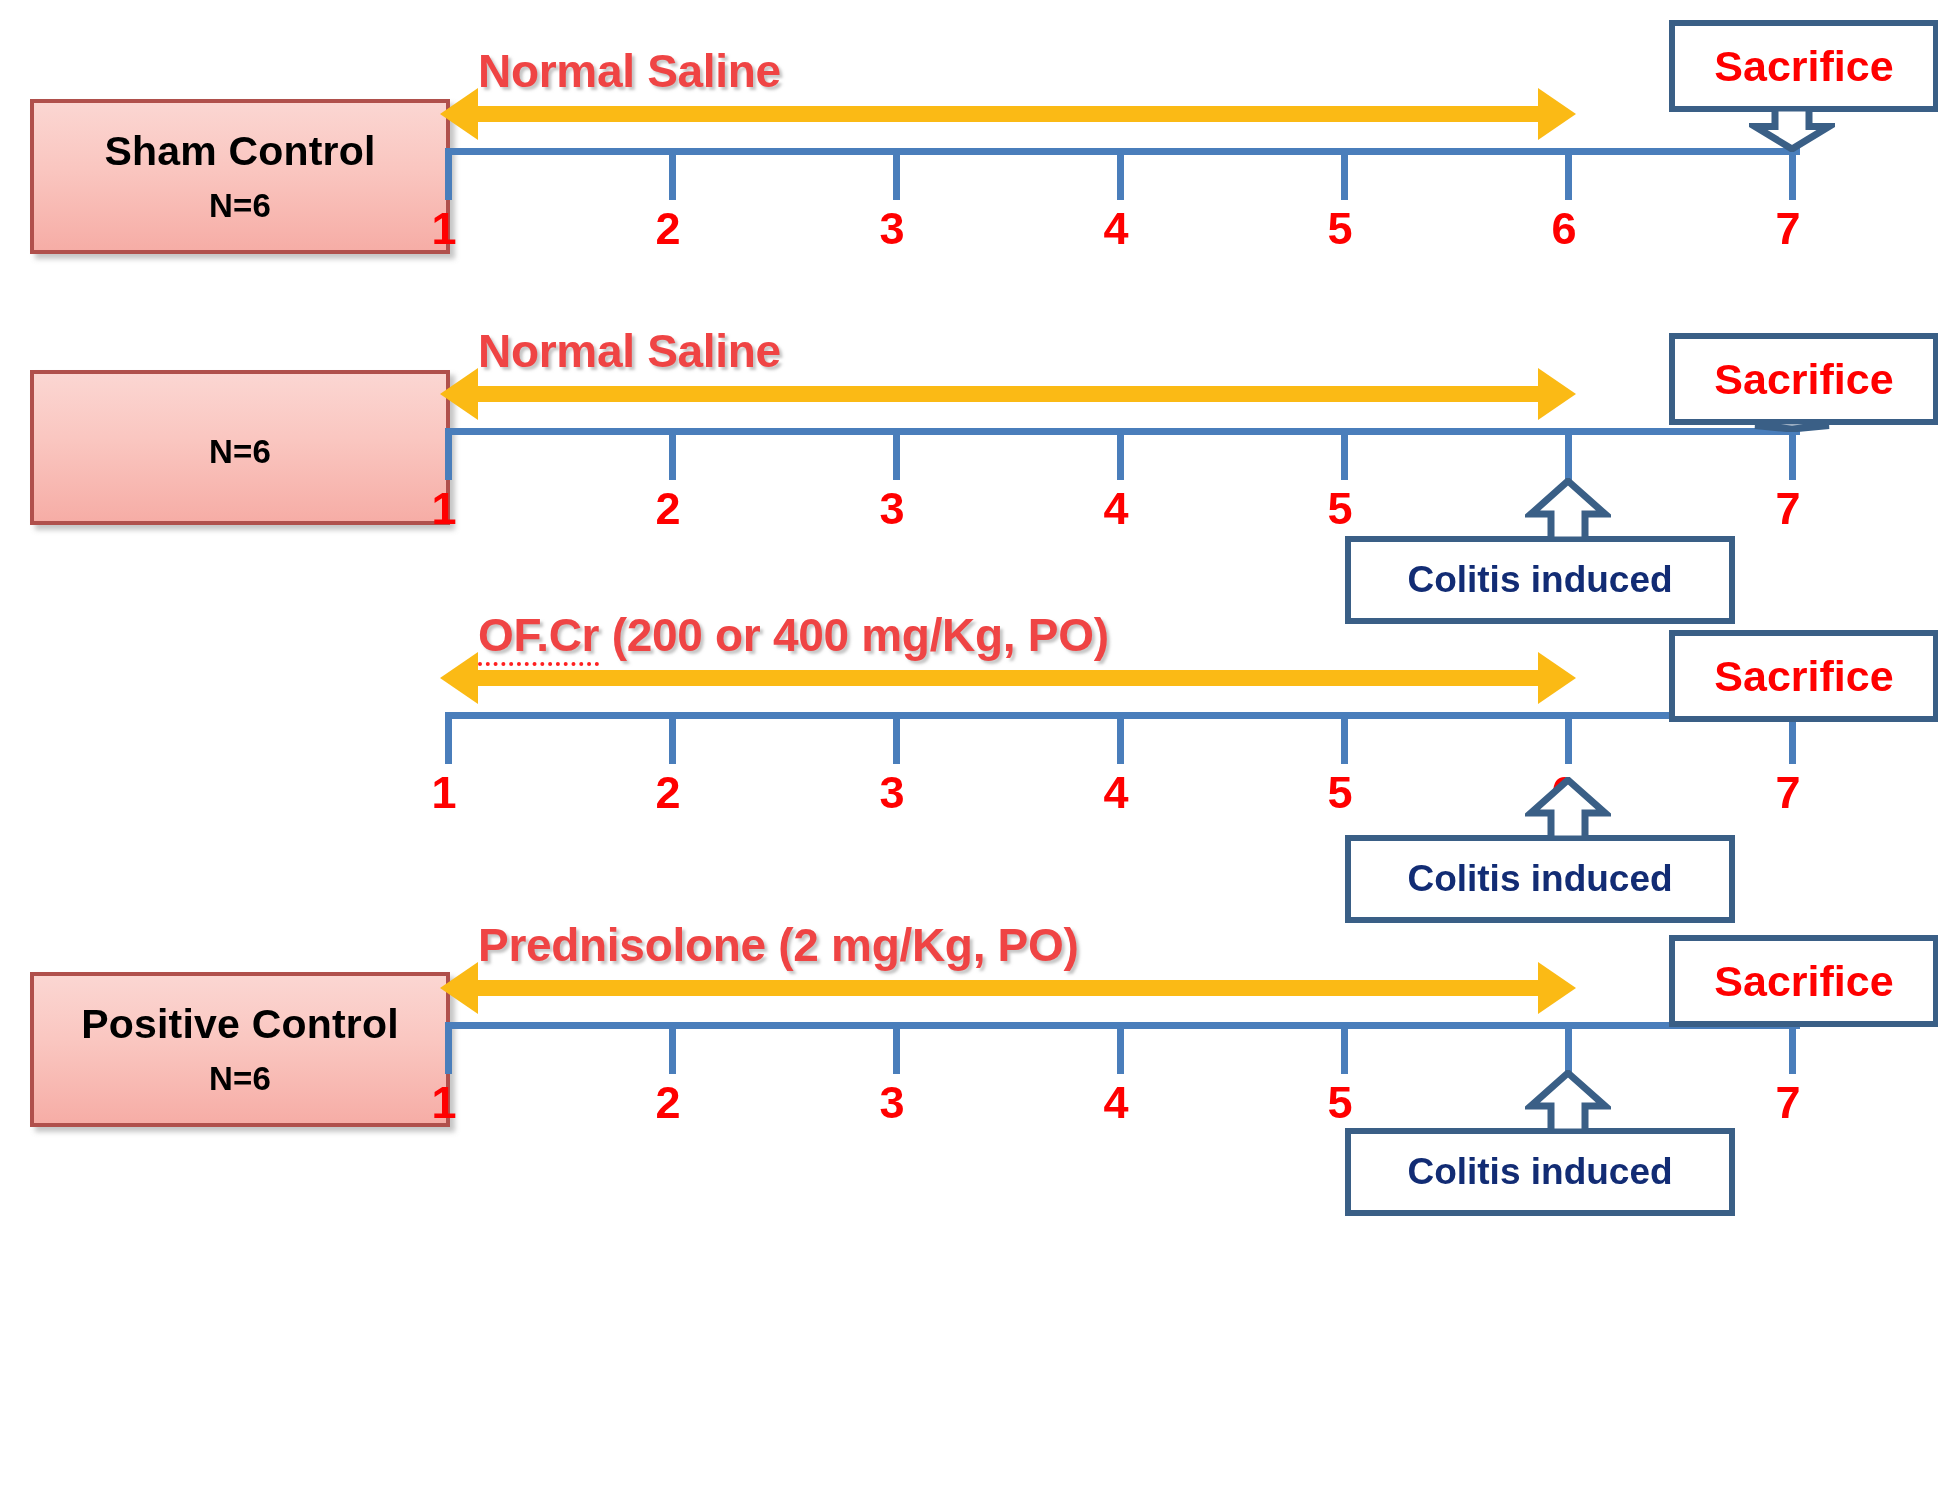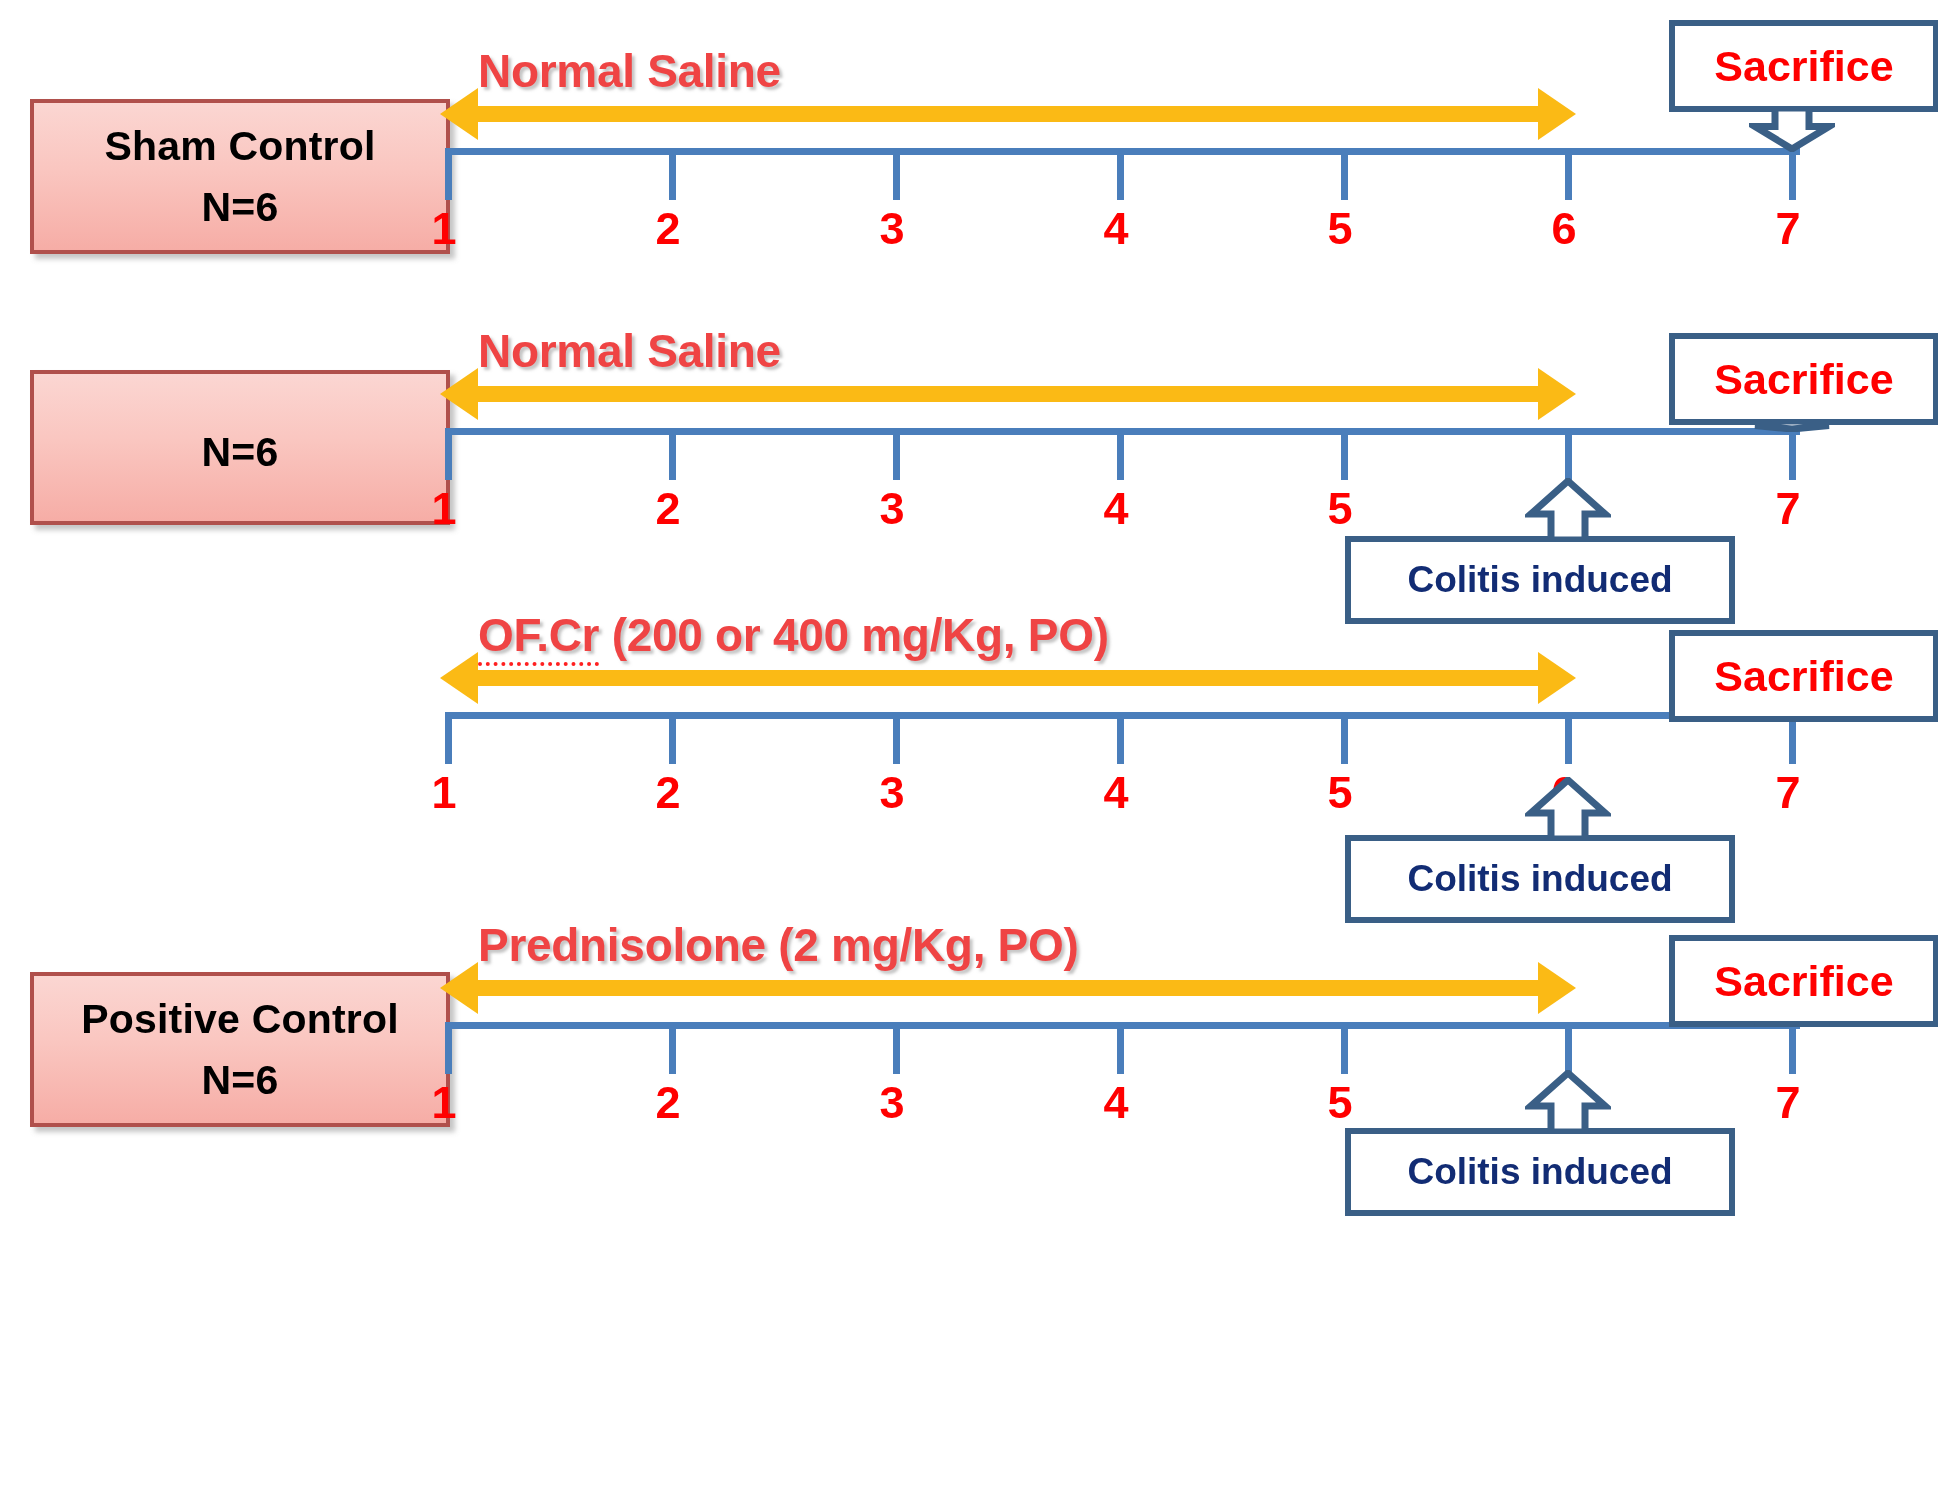--- a/index.html
+++ b/index.html
@@ -18,21 +18,21 @@
     background:linear-gradient(180deg,#FBD6D2 0%,#FAC6C0 45%,#F6ADA6 100%);
     box-shadow:5px 5px 5px rgba(120,120,120,.42);
     display:flex;flex-direction:column;
     align-items:center;justify-content:center;
     color:#000000;
     font-weight:bold;
     letter-spacing:.2px;
     line-height:1.22;
   }
   .group-box .gl1{font-size:41px;}
-  .group-box .gl2{font-size:41px;margin-top:10px;}
+  .group-box .gl2{font-size:33px;margin-top:10px;}
 
   
   .tl-axis{position:absolute;height:7px;background:#4A7EBB;}
   .tl-tick{position:absolute;width:7px;background:#4A7EBB;}
   .tl-num{
     position:absolute;color:#FF0000;font-weight:bold;font-size:45px;
     line-height:1;text-align:center;width:60px;
   }
 
   

